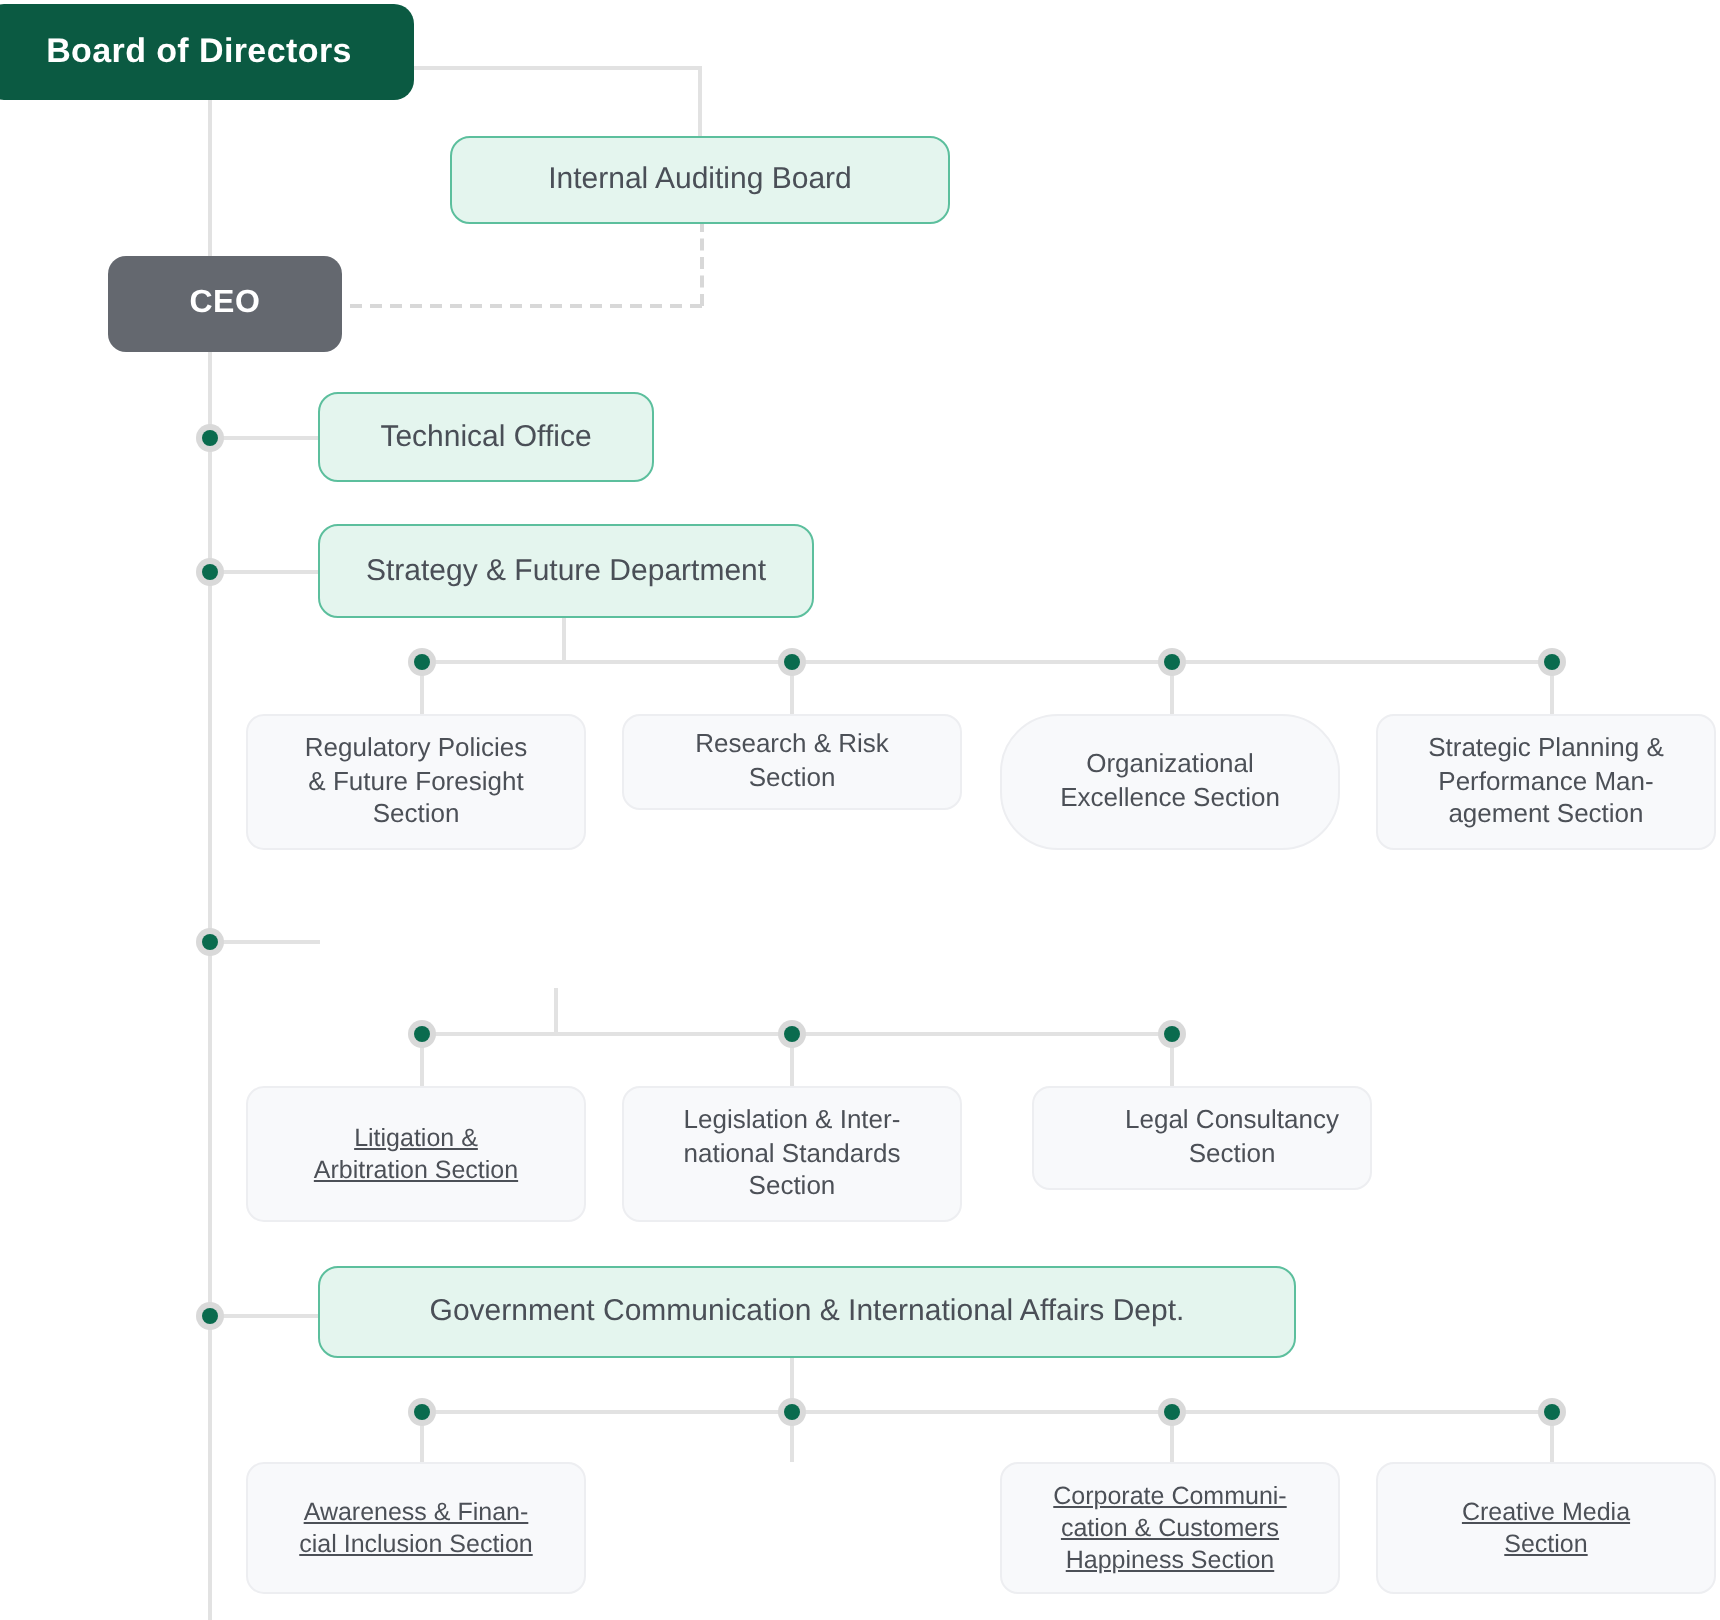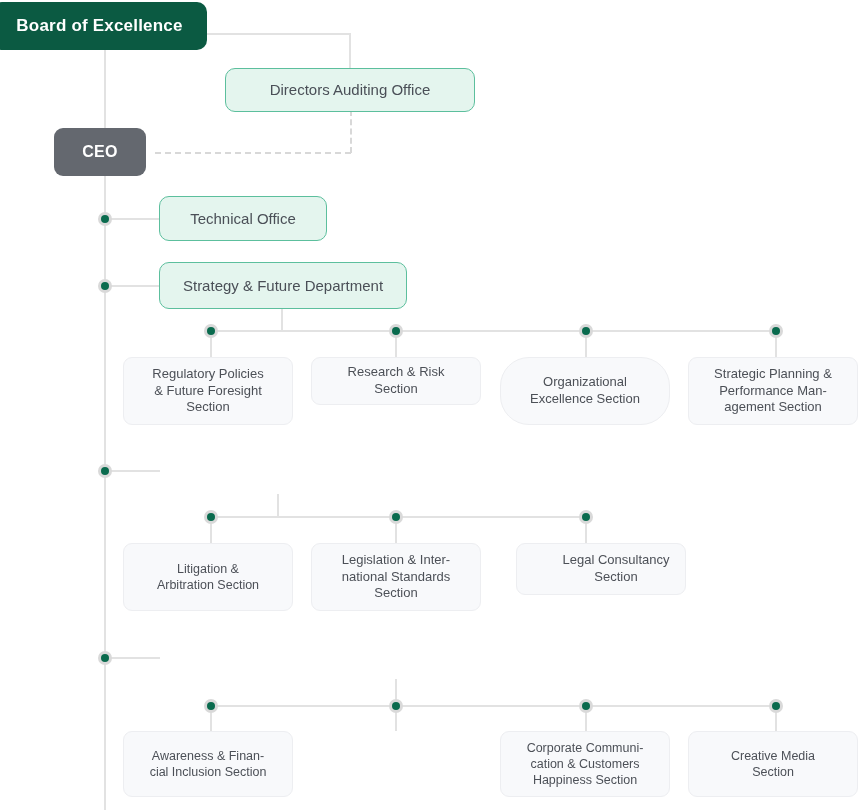--- a/index.html
+++ b/index.html
@@ -100,20 +100,21 @@
   .box-section {
     background: #f8f9fb;
     border: 1.3px solid #edeef1;
     color: #4c5057;
     font-size: 13px;
     border-radius: 9px;
     padding: 4px 6px;
   }
   .box-section.small {
     font-size: 12.5px;
+    text-decoration: underline;
   }
 
   .box-label {
     display: block;
     white-space: pre-line;
   }
 </style>
 </head>
 <body>
 
@@ -164,28 +165,28 @@
   <div class="line-v" style="left:210px; top:705px; height:26px;"></div>
   <div class="line-v" style="left:395px; top:705px; height:26px;"></div>
   <div class="line-v" style="left:585px; top:705px; height:26px;"></div>
   <div class="line-v" style="left:775px; top:705px; height:26px;"></div>
   <div class="node-dot" style="left:204px; top:699px;"></div>
   <div class="node-dot" style="left:389px; top:699px;"></div>
   <div class="node-dot" style="left:579px; top:699px;"></div>
   <div class="node-dot" style="left:769px; top:699px;"></div>
 
   <div class="box box-root" style="left:-8px; top:2px; width:215px; height:48px;">
-    <span class="box-label">Board of Excellence</span>
+    <span class="box-label">Board of Directors</span>
   </div>
 
   <div class="box box-dept" style="left:225px; top:68px; width:250px; height:44px;">
-    <span class="box-label">Directors Auditing Office</span>
-  </div>
-
-  <div class="box box-ceo" style="left:54px; top:128px; width:92px; height:48px;">
+    <span class="box-label">Internal Auditing Board</span>
+  </div>
+
+  <div class="box box-ceo" style="left:54px; top:128px; width:117px; height:48px;">
     <span class="box-label">CEO</span>
   </div>
 
   <div class="box box-dept" style="left:159px; top:196px; width:168px; height:45px;">
     <span class="box-label">Technical Office</span>
   </div>
 
   <div class="box box-dept" style="left:159px; top:262px; width:248px; height:47px;">
     <span class="box-label">Strategy &amp; Future Department</span>
   </div>
@@ -215,20 +216,23 @@
   <div class="box box-section" style="left:311px; top:543px; width:170px; height:68px;">
     <span class="box-label">Legislation &amp; Inter-
 national Standards
 Section</span>
   </div>
   <div class="box box-section" style="left:516px; top:543px; width:170px; height:52px;padding-left:36px;">
     <span class="box-label">Legal Consultancy
 Section</span>
   </div>
 
+  <div class="box box-dept" style="left:159px; top:633px; width:489px; height:46px;">
+    <span class="box-label">Government Communication &amp; International Affairs Dept.</span>
+  </div>
   <div class="box box-section small" style="left:123px; top:731px; width:170px; height:66px;">
     <span class="box-label">Awareness &amp; Finan-
 cial Inclusion Section</span>
   </div>
   <div class="box box-section small" style="left:500px; top:731px; width:170px; height:66px;">
     <span class="box-label">Corporate Communi-
 cation &amp; Customers
 Happiness Section</span>
   </div>
   <div class="box box-section small" style="left:688px; top:731px; width:170px; height:66px;">

